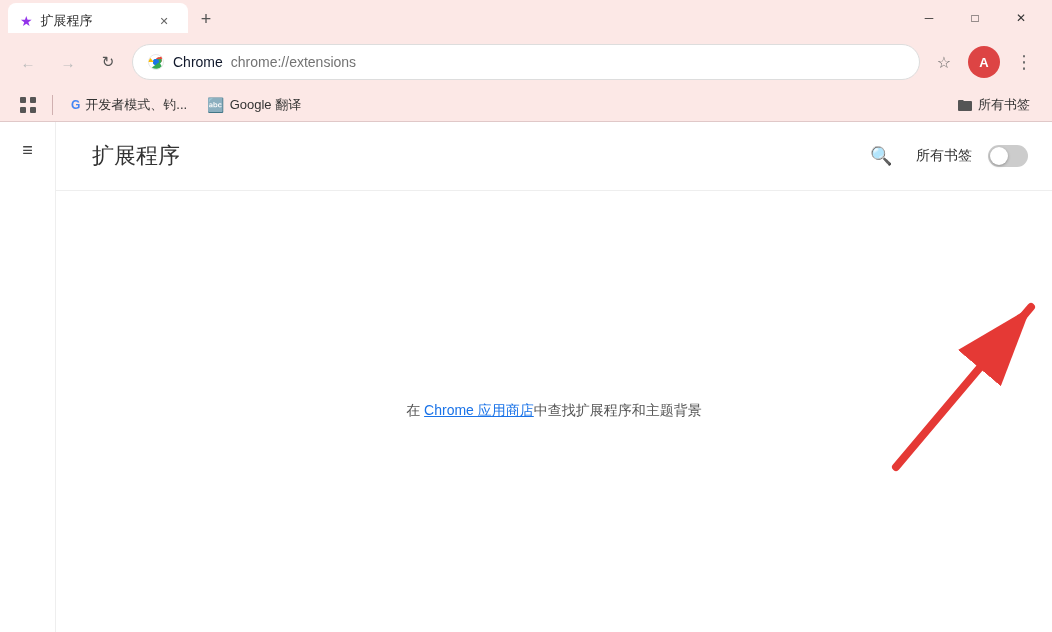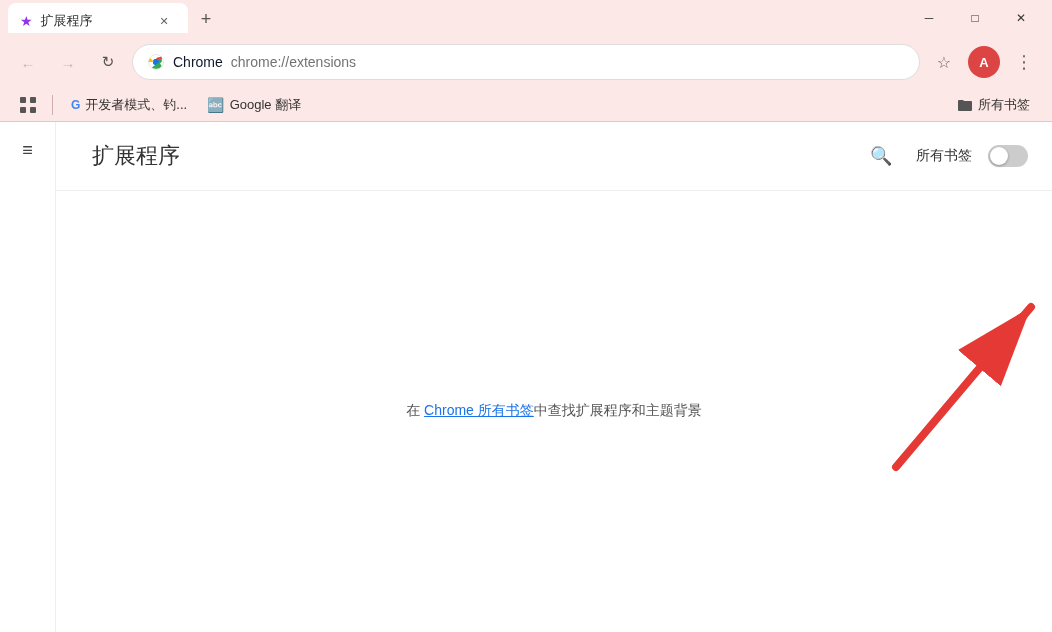--- a/index.html
+++ b/index.html
@@ -437,21 +437,21 @@
         </div>
         <span class="dev-mode-label">所有书签</span>
         <div class="toggle-switch off">
           <div class="toggle-knob"></div>
         </div>
       </div>
     </div>
 
     <div class="empty-state">
       <p>
-        <span>在 </span><a class="store-link">Chrome 所有书签</a><span>中查找扩展程序和主题背景</span>
+        <span>在 </span><a class="store-link">Chrome 应用商店</a><span>中查找扩展程序和主题背景</span>
       </p>
     </div>
 
     <svg class="arrow-svg" width="180" height="220" viewBox="0 0 180 220">
       <defs>
         <marker id="arrowhead" markerWidth="10" markerHeight="7" refX="10" refY="3.5" orient="auto">
           <polygon points="0 0, 10 3.5, 0 7" fill="#e53935"></polygon>
         </marker>
       </defs>
 

